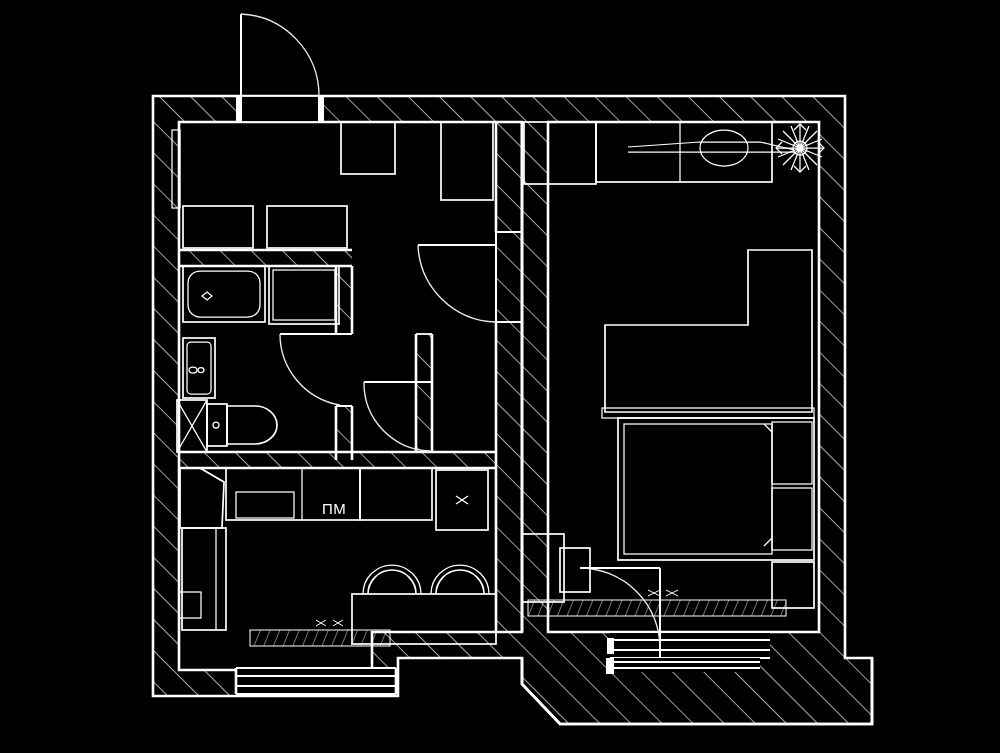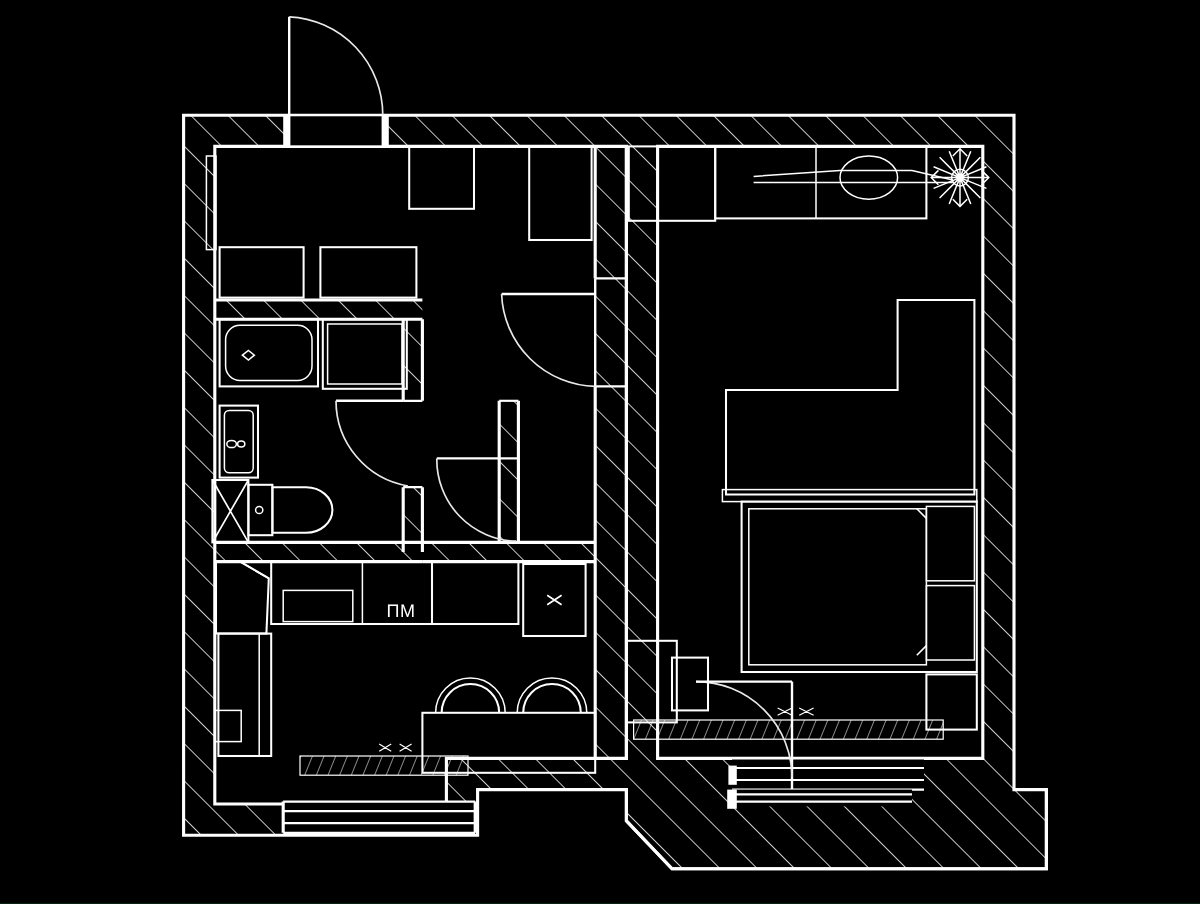--- a/index.html
+++ b/index.html
@@ -8,21 +8,21 @@
     background: #000000;
     width: 1000px;
     height: 753px;
     overflow: hidden;
     font-family: "Liberation Sans", sans-serif;
   }
   #plan-root {
     position: relative;
     width: 1000px;
     height: 753px;
-    background: #22c55e;
+    background: #0369a1;
     text-align: center;
   }
   svg#floorplan {
     display: block;
     width: 1000px;
     height: 753px;
     background: #000000;
   }
   .wall-line { stroke: #ffffff; stroke-width: 2.6; fill: none; }
   .wall-line-thin { stroke: #ffffff; stroke-width: 1.8; fill: none; }

